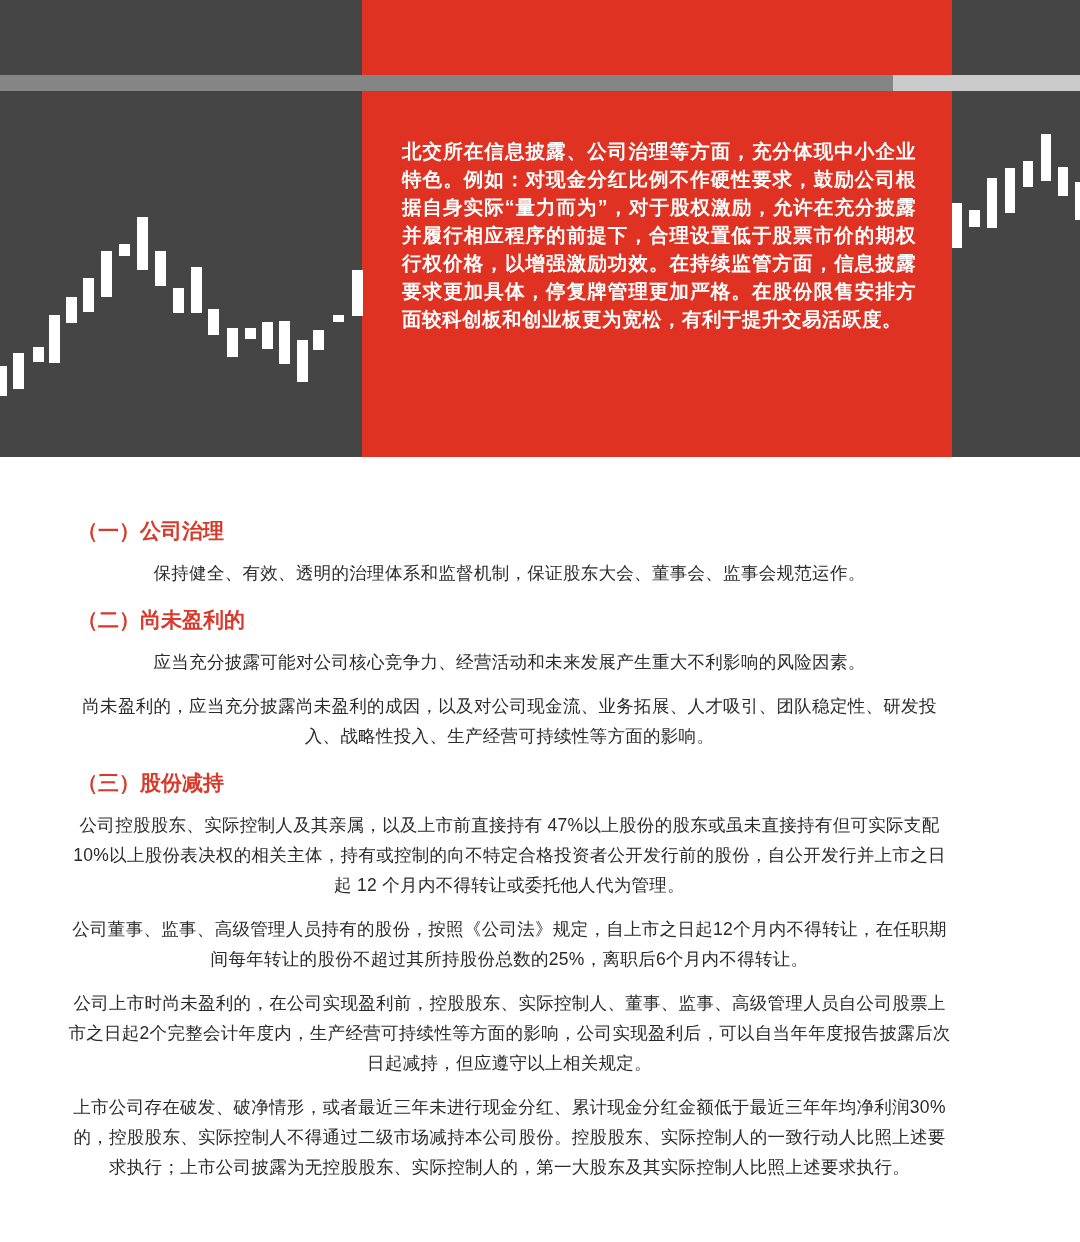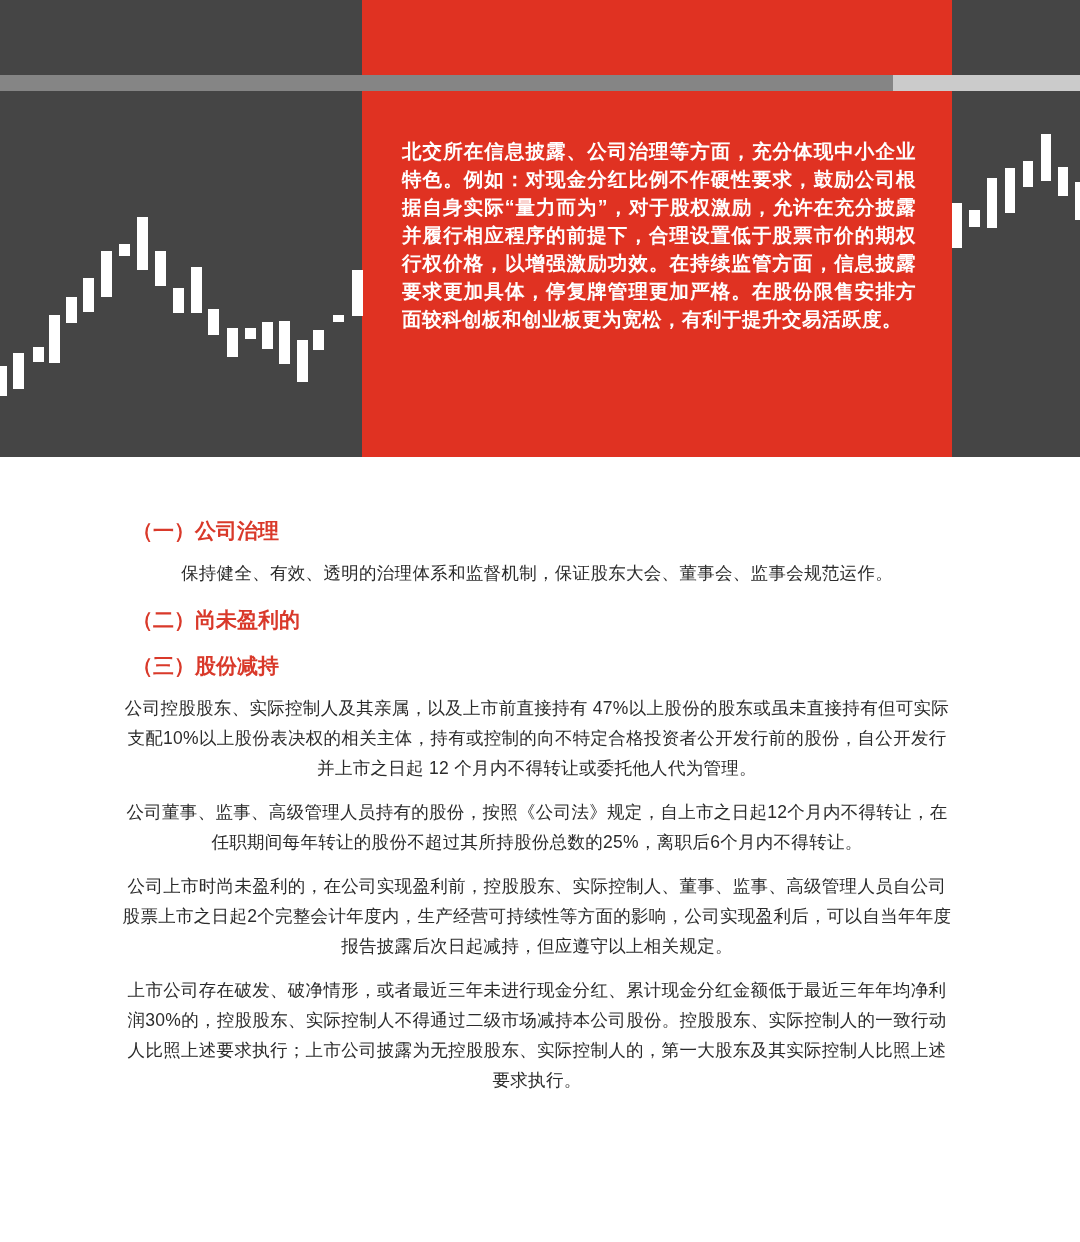--- a/index.html
+++ b/index.html
@@ -19,21 +19,21 @@
   }
   .stripe { position:absolute; height:16px; top:75px; }
   .stripe-gray  { left:0;    width:893px; background:#858585; }
   .stripe-light { left:893px; width:187px; background:#cbcbcb; }
   .bars { position:absolute; left:0; top:0; width:1080px; height:457px; pointer-events:none; }
   .bar  { position:absolute; background:#ffffff; }
 
   
   .doc {
     position:absolute; top:457px; left:0; width:1080px; height:785px;
-    box-sizing:border-box; padding:60px 126px 0 120px;
+    box-sizing:border-box; padding:60px 126px 0 65px;
     color:#2b2b2b;
   }
   .sec-heading {
     color:#d9392a; font-size:21px; line-height:28px; font-weight:700;
     margin:18px 0 13px 12px;
   }
   .sec-heading.first { margin-top:0; }
   .sec-para {
     font-size:17.5px; line-height:30px; margin:0 0 14px 0;
     letter-spacing:0.3px; text-align:center;
@@ -87,20 +87,22 @@
 
   <div class="doc">
 
     <div>
       <h2 class="sec-heading first">（一）公司治理</h2>
       <p class="sec-para">保持健全、有效、透明的治理体系和监督机制，保证股东大会、董事会、监事会规范运作。</p>
     </div>
 
     <div>
       <h2 class="sec-heading">（二）尚未盈利的</h2>
+      <p class="sec-para">应当充分披露可能对公司核心竞争力、经营活动和未来发展产生重大不利影响的风险因素。</p>
+      <p class="sec-para">尚未盈利的，应当充分披露尚未盈利的成因，以及对公司现金流、业务拓展、人才吸引、团队稳定性、研发投入、战略性投入、生产经营可持续性等方面的影响。</p>
     </div>
 
     <div>
       <h2 class="sec-heading">（三）股份减持</h2>
       <p class="sec-para">公司控股股东、实际控制人及其亲属，以及上市前直接持有 47%以上股份的股东或虽未直接持有但可实际支配10%以上股份表决权的相关主体，持有或控制的向不特定合格投资者公开发行前的股份，自公开发行并上市之日起 12 个月内不得转让或委托他人代为管理。</p>
       <p class="sec-para">公司董事、监事、高级管理人员持有的股份，按照《公司法》规定，自上市之日起12个月内不得转让，在任职期间每年转让的股份不超过其所持股份总数的25%，离职后6个月内不得转让。</p>
       <p class="sec-para">公司上市时尚未盈利的，在公司实现盈利前，控股股东、实际控制人、董事、监事、高级管理人员自公司股票上市之日起2个完整会计年度内，生产经营可持续性等方面的影响，公司实现盈利后，可以自当年年度报告披露后次日起减持，但应遵守以上相关规定。</p>
       <p class="sec-para">上市公司存在破发、破净情形，或者最近三年未进行现金分红、累计现金分红金额低于最近三年年均净利润30%的，控股股东、实际控制人不得通过二级市场减持本公司股份。控股股东、实际控制人的一致行动人比照上述要求执行；上市公司披露为无控股股东、实际控制人的，第一大股东及其实际控制人比照上述要求执行。</p>
     </div>
 

